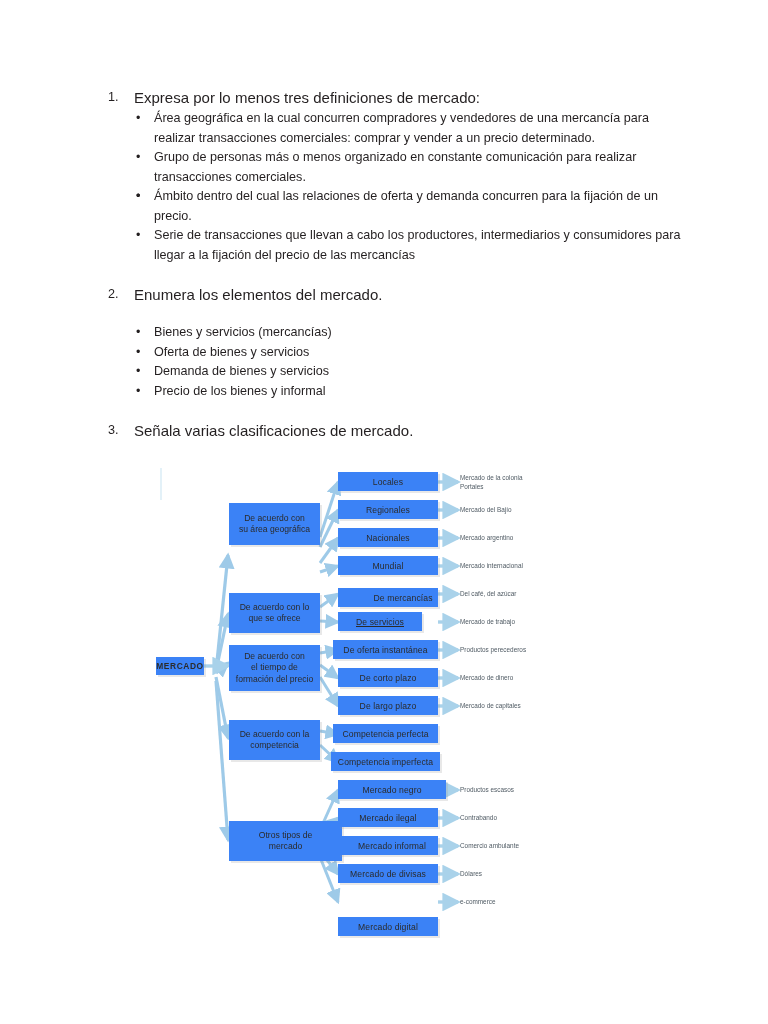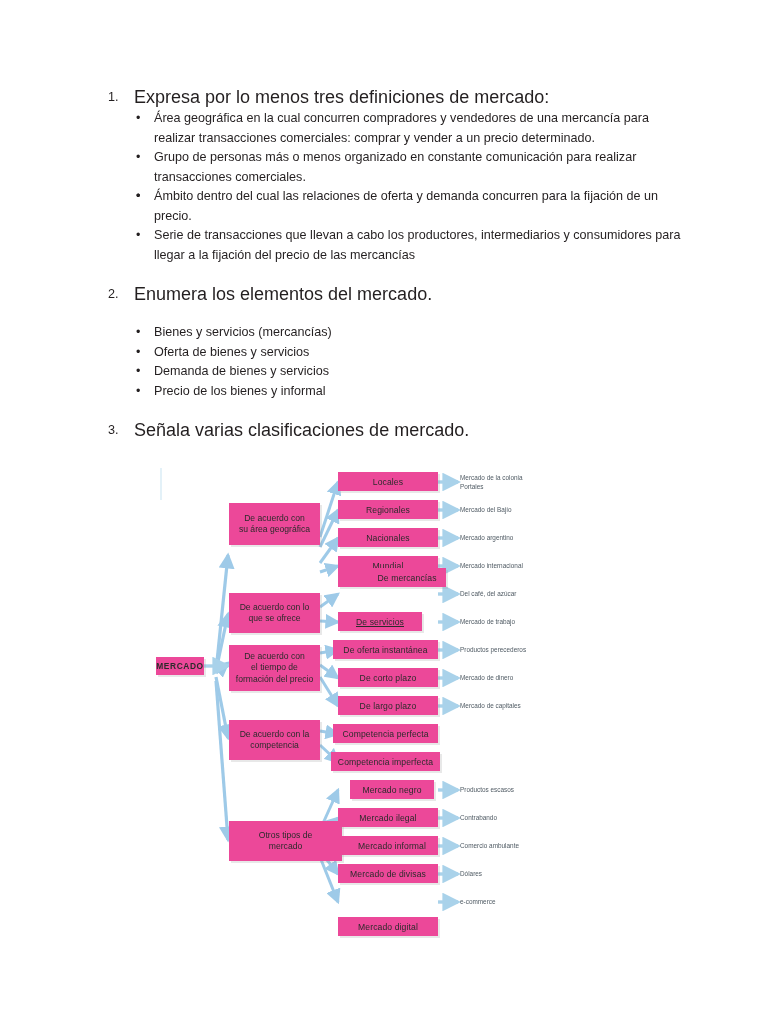--- a/index.html
+++ b/index.html
@@ -9,35 +9,35 @@
     font-family:"Liberation Sans", sans-serif;
     color:#231f20;
     overflow:hidden;
     position:relative;
   }
   .page{position:relative;width:768px;height:1024px;}
 
   
   .textblock{position:absolute;left:108px;top:88px;width:580px;}
   .qnum{position:absolute;left:0;top:0;width:22px;font-size:12.6px;line-height:19px;}
-  .qtext{margin-left:26px;font-size:18px;line-height:19px;}
+  .qtext{margin-left:26px;font-size:15px;line-height:19px;}
 
   ul.bullets{list-style:none;margin:2px 0 0 0;padding:0;}
   ul.bullets li{position:relative;padding-left:46px;font-size:12.6px;line-height:19.5px;margin:0;}
   ul.bullets li .dot{position:absolute;left:28px;top:0;font-size:12.6px;line-height:19.5px;}
   .gap-md{height:17px;}
   .gap-lg{height:20px;}
 
   
   .diagram{position:absolute;left:0;top:455px;width:768px;height:480px;}
   .diagram svg{position:absolute;left:0;top:0;}
 
   .node{
     position:absolute;
-    background:#ec4899;
+    background:#3b82f6;
     box-shadow:2px 2px 0 rgba(150,150,150,.22);
     display:flex;align-items:center;justify-content:center;
     text-align:center;
     color:#2b2b2b;
     box-sizing:border-box;
   }
   .leaf{height:19px;font-size:8.6px;letter-spacing:.1px;}
   .cat{font-size:8.6px;line-height:11.5px;padding:2px;}
   .root{font-size:8.4px;font-weight:bold;letter-spacing:.6px;}
 
@@ -198,42 +198,42 @@
       </div>
     <div class="node leaf" style="left:338px;top:45px;width:100px;">
       <span>Regionales</span>
       </div>
     <div class="node leaf" style="left:338px;top:73px;width:100px;">
       <span>Nacionales</span>
       </div>
     <div class="node leaf" style="left:338px;top:101px;width:100px;">
       <span>Mundial</span>
       </div>
-    <div class="node leaf" style="left:338px;top:113px;width:108px;padding-left:30px;">
+    <div class="node leaf" style="left:338px;top:133px;width:100px;padding-left:30px;">
       <span>De mercancías</span>
       </div>
     <div class="node leaf" style="left:338px;top:157px;width:84px;text-decoration:underline;">
       <span>De servicios</span>
       </div>
     <div class="node leaf" style="left:333px;top:185px;width:105px;">
       <span>De oferta instantánea</span>
       </div>
     <div class="node leaf" style="left:338px;top:213px;width:100px;">
       <span>De corto plazo</span>
       </div>
     <div class="node leaf" style="left:338px;top:241px;width:100px;">
       <span>De largo plazo</span>
       </div>
     <div class="node leaf" style="left:333px;top:269px;width:105px;">
       <span>Competencia perfecta</span>
       </div>
     <div class="node leaf" style="left:331px;top:297px;width:109px;">
       <span>Competencia imperfecta</span>
       </div>
-    <div class="node leaf" style="left:338px;top:325px;width:84px;margin-left:12px;">
+    <div class="node leaf" style="left:338px;top:325px;width:108px;">
       <span>Mercado negro</span>
       </div>
     <div class="node leaf" style="left:338px;top:353px;width:100px;">
       <span>Mercado ilegal</span>
       </div>
     <div class="node leaf" style="left:338px;top:381px;width:100px;padding-left:8px;">
       <span>Mercado informal</span>
       </div>
     <div class="node leaf" style="left:338px;top:409px;width:100px;">
       <span>Mercado de divisas</span>

